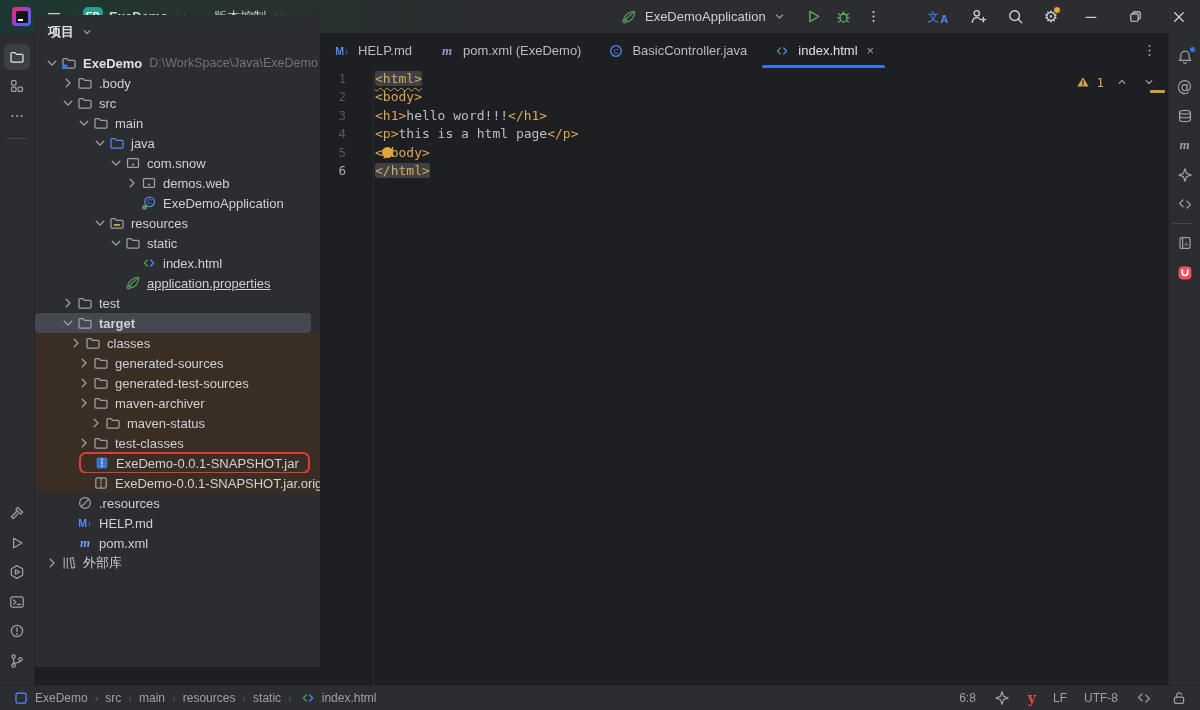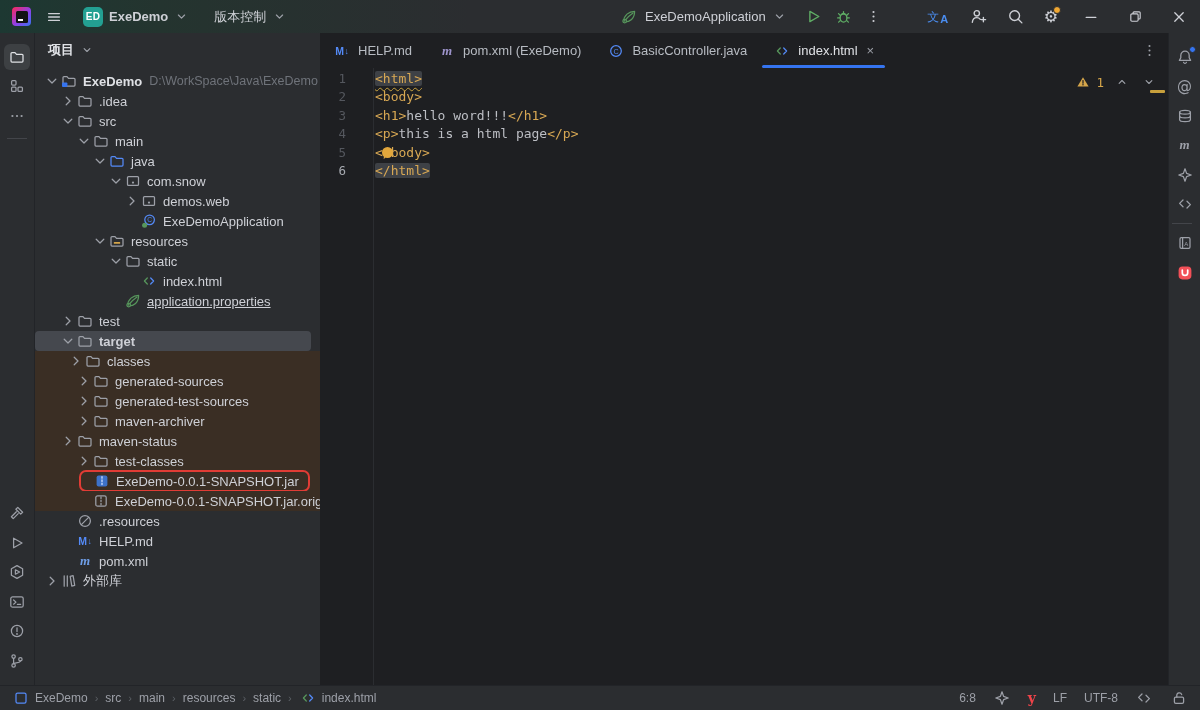--- a/index.html
+++ b/index.html
@@ -42,21 +42,21 @@
     display:flex;flex-direction:column;align-items:center;padding:7px 0 8px 0;}
   .rstrip{position:absolute;right:0;top:33px;width:32px;height:652px;background:var(--panel);border-left:1px solid #222428;
     display:flex;flex-direction:column;align-items:center;padding:7px 0;}
   .strip-btn{width:26px;height:26px;border-radius:6px;display:flex;align-items:center;justify-content:center;color:var(--dim);margin:3.5px 0;position:relative;}
   .strip-btn.sel{background:#3d4043;color:#dfe1e5;}
   .strip-sep{width:20px;height:1px;background:#43454a;margin:6px 0;}
   .lstrip .spacer{flex:1;}
   .at-glyph{font-size:15px;color:var(--dim);font-family:"DejaVu Sans",sans-serif;}
 
   
-  .panel{position:absolute;left:35px;top:33px;width:285px;height:652px;background:var(--panel);overflow:hidden;}
+  .panel{position:absolute;left:35px;top:15px;width:285px;height:652px;background:var(--panel);overflow:hidden;}
   .panel-head{height:34px;display:flex;align-items:center;gap:6px;padding-left:13px;font-weight:600;color:#dfe1e5;}
   .tree{margin-top:4px;}
   .trow{height:20px;display:flex;align-items:center;white-space:nowrap;font-size:13px;color:#ced0d6;position:relative;}
   .trow.excluded{background:var(--excluded);}
   .trow.selected{background:var(--selection);border-radius:4px;margin-right:9px;font-weight:bold;}
   .chev{width:17px;height:16px;display:inline-flex;align-items:center;justify-content:center;color:var(--dim);flex:none;}
   .ticon{margin-right:5px;}
   .tpath{color:var(--dimmer);margin-left:7px;font-size:12.5px;}
   .tbold{font-weight:700;color:#dfe1e5;}
   .annot{display:flex;align-items:center;border:2.5px solid var(--red);border-radius:7px;
@@ -326,21 +326,21 @@
           <span class="chev">
             <svg width="16" height="16" viewBox="0 0 16 16" fill="none" stroke="currentColor" stroke-width="1.25" stroke-linecap="round" stroke-linejoin="round">
               <path d="M6.2 4.2 10 8 6.2 11.8"></path>
             </svg>
           </span>
           <span class="icon ticon" style="color: rgb(157, 160, 168);">
             <svg width="16" height="16" viewBox="0 0 16 16" fill="none" stroke="currentColor" stroke-width="1.25" stroke-linecap="round" stroke-linejoin="round">
               <path d="M2 4.6c0-.6.4-1 1-1h3l1.5 1.7h5.5c.6 0 1 .4 1 1v5.8c0 .6-.4 1-1 1H3c-.6 0-1-.4-1-1V4.6z"></path>
             </svg>
           </span>
-          <span class="tlabel">.idea</span>
+          <span class="tlabel">.body</span>
         </div>
         <div class="trow" style="padding-left: 24px;">
           <span class="chev">
             <svg width="16" height="16" viewBox="0 0 16 16" fill="none" stroke="currentColor" stroke-width="1.25" stroke-linecap="round" stroke-linejoin="round">
               <path d="M4.2 6.2 8 10 11.8 6.2"></path>
             </svg>
           </span>
           <span class="icon ticon" style="color: rgb(157, 160, 168);">
             <svg width="16" height="16" viewBox="0 0 16 16" fill="none" stroke="currentColor" stroke-width="1.25" stroke-linecap="round" stroke-linejoin="round">
               <path d="M2 4.6c0-.6.4-1 1-1h3l1.5 1.7h5.5c.6 0 1 .4 1 1v5.8c0 .6-.4 1-1 1H3c-.6 0-1-.4-1-1V4.6z"></path>
@@ -533,21 +533,21 @@
               <path d="M6.2 4.2 10 8 6.2 11.8"></path>
             </svg>
           </span>
           <span class="icon ticon" style="color: rgb(157, 160, 168);">
             <svg width="16" height="16" viewBox="0 0 16 16" fill="none" stroke="currentColor" stroke-width="1.25" stroke-linecap="round" stroke-linejoin="round">
               <path d="M2 4.6c0-.6.4-1 1-1h3l1.5 1.7h5.5c.6 0 1 .4 1 1v5.8c0 .6-.4 1-1 1H3c-.6 0-1-.4-1-1V4.6z"></path>
             </svg>
           </span>
           <span class="tlabel">maven-archiver</span>
         </div>
-        <div class="trow excluded" style="padding-left: 24px;">
+        <div class="trow excluded" style="padding-left: 52px;">
           <span class="chev">
             <svg width="16" height="16" viewBox="0 0 16 16" fill="none" stroke="currentColor" stroke-width="1.25" stroke-linecap="round" stroke-linejoin="round">
               <path d="M6.2 4.2 10 8 6.2 11.8"></path>
             </svg>
           </span>
           <span class="icon ticon" style="color: rgb(157, 160, 168);">
             <svg width="16" height="16" viewBox="0 0 16 16" fill="none" stroke="currentColor" stroke-width="1.25" stroke-linecap="round" stroke-linejoin="round">
               <path d="M2 4.6c0-.6.4-1 1-1h3l1.5 1.7h5.5c.6 0 1 .4 1 1v5.8c0 .6-.4 1-1 1H3c-.6 0-1-.4-1-1V4.6z"></path>
             </svg>
           </span>

